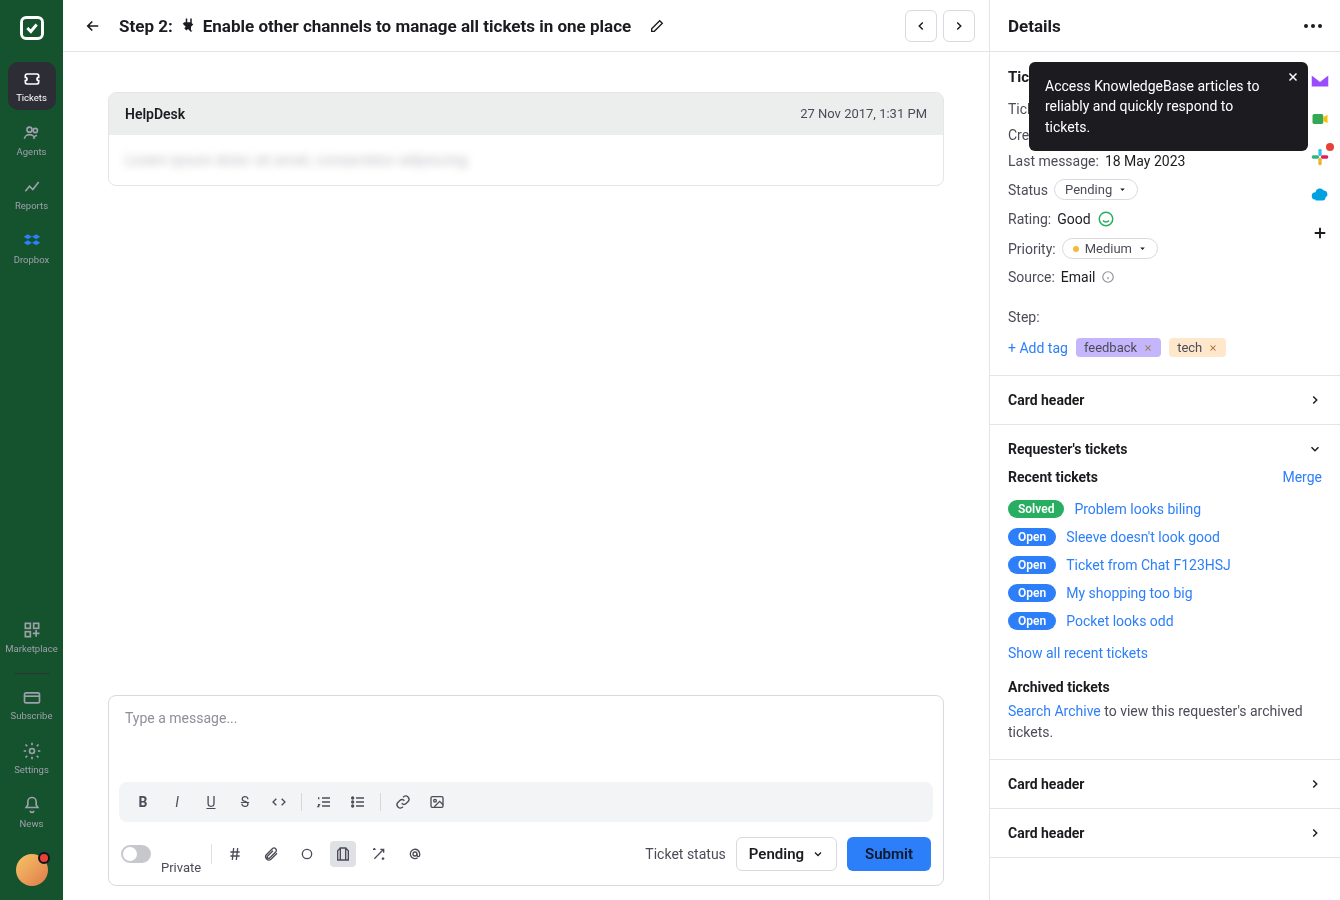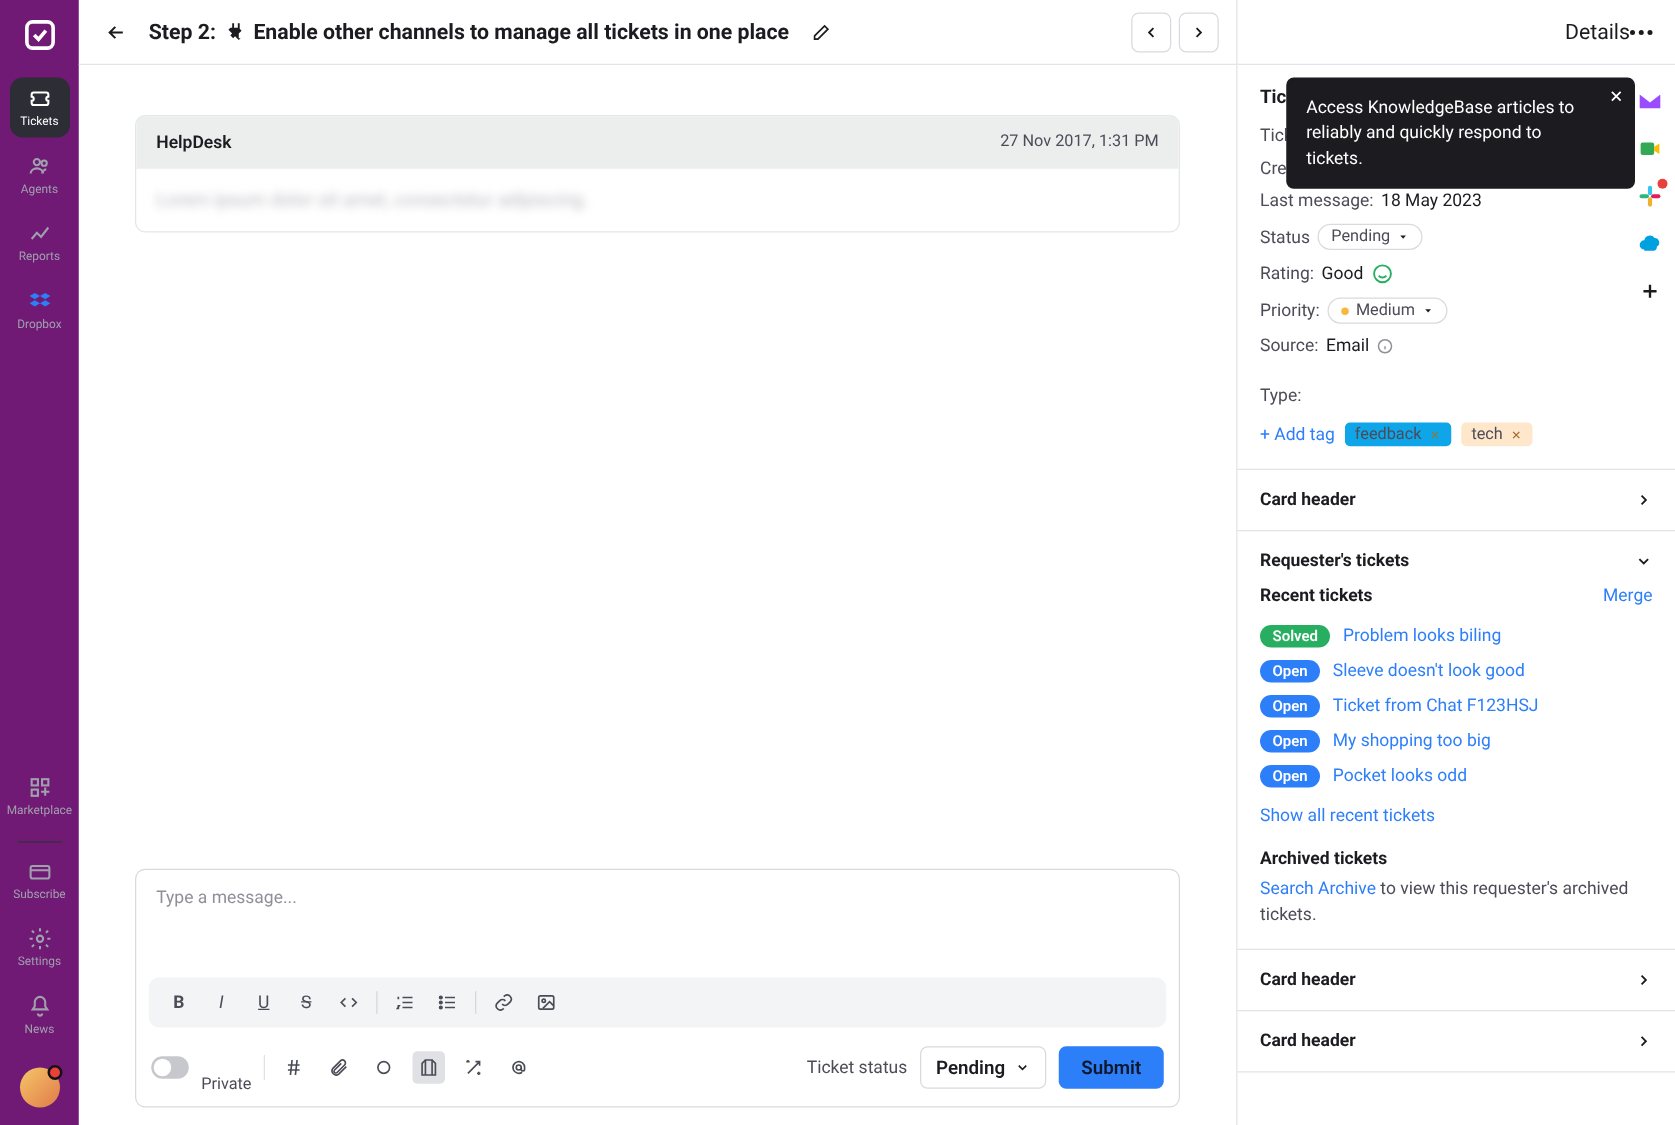--- a/index.html
+++ b/index.html
@@ -1,20 +1,20 @@
 <!DOCTYPE html>
 <html><head>
 <meta charset="utf-8">
 <style>
 * { box-sizing: border-box; margin: 0; padding: 0; }
 body { font-family: -apple-system, BlinkMacSystemFont, "Segoe UI", Roboto, Arial, sans-serif; font-size: 14px; color: #1b1b20; background: #fff; overflow: hidden; }
 .app { display: flex; height: 900px; width: 1340px; }
 
 
-.nav-rail { width: 63px; background: #701a75; color: #a0a0ad; display: flex; flex-direction: column; align-items: center; padding-top: 14px; }
+.nav-rail { width: 63px; background: #14532d; color: #a0a0ad; display: flex; flex-direction: column; align-items: center; padding-top: 14px; }
 .nav-logo { width: 28px; height: 28px; margin-bottom: 20px; color: #fff; }
 .nav-item { width: 48px; height: 48px; border-radius: 10px; display: flex; flex-direction: column; align-items: center; justify-content: center; margin-bottom: 6px; cursor: pointer; font-size: 9.5px; gap: 3px; }
 .nav-item.active { background: #2d2d35; color: #fff; }
 .nav-item svg { width: 20px; height: 20px; }
 .nav-spacer { flex: 1; }
 .nav-divider { width: 36px; height: 1px; background: #323239; margin: 6px 0; }
 .avatar-wrap { position: relative; margin: 12px 0 14px; }
 .avatar { width: 32px; height: 32px; border-radius: 50%; background: linear-gradient(135deg,#f6c667,#e07a4b); }
 .avatar-dot { position: absolute; top: -2px; right: -2px; width: 12px; height: 12px; background: #e8413a; border: 2px solid #131317; border-radius: 50%; }
 
@@ -48,34 +48,34 @@
 .foot-spacer { flex: 1; }
 .status-label { font-size: 14px; color: #4c4c58; }
 .status-select { border: 1px solid #d9d9df; border-radius: 6px; padding: 7px 12px; font-size: 15px; font-weight: 600; display: flex; align-items: center; gap: 8px; cursor: pointer; }
 .submit-btn { background: #2d7ff9; color: #0f172a; font-weight: 600; border-radius: 6px; padding: 8px 18px; cursor: pointer; font-size: 15px; }
 .foot-btn { width: 26px; height: 26px; display: flex; align-items: center; justify-content: center; color: #4c4c58; cursor: pointer; border-radius: 4px; }
 .foot-btn.highlighted { background: #e0e1e5; }
 .foot-divider { width: 1px; height: 20px; background: #e0e0e5; }
 
 
 .details { width: 350px; display: flex; flex-direction: column; position: relative; }
-.details-header { height: 52px; display: flex; align-items: center; padding: 0 18px; border-bottom: 1px solid #e3e3e8; font-size: 17px; font-weight: 400; justify-content: flex-end; }
+.details-header { height: 52px; display: flex; align-items: center; padding: 0 18px; border-bottom: 1px solid #e3e3e8; font-size: 17px; font-weight: 700; justify-content: space-between; gap: 21px; }
 .dots { display: flex; gap: 3px; cursor: pointer; }
 .dots span { width: 4px; height: 4px; background: #1b1b20; border-radius: 50%; }
 .details-body { flex: 1; overflow-y: auto; }
 
 .section-title { font-size: 15px; font-weight: 700; padding: 16px 18px 10px; }
 .info-row { padding: 5px 18px; font-size: 14px; color: #4c4c58; display: flex; align-items: center; gap: 6px; }
 .info-val { color: #1b1b20; }
 .pill { display: inline-flex; align-items: center; gap: 6px; border: 1px solid #d9d9df; border-radius: 14px; padding: 2px 10px; font-size: 13px; cursor: pointer; }
 .pill .dot-ico { width: 6px; height: 6px; border-radius: 50%; background: #f6b93c; }
 .rating-face { color: #27ae60; }
 .tags-row { padding: 8px 18px 18px; display: flex; flex-wrap: wrap; gap: 8px; align-items: center; font-size: 14px; color: #4c4c58; }
 .add-tag { color: #2d7ff9; cursor: pointer; }
-.tag-chip { background: #0ea5e9; border-radius: 4px; padding: 2px 8px; display: inline-flex; align-items: center; gap: 6px; font-size: 13px; }
+.tag-chip { background: #c4b5fd; border-radius: 4px; padding: 2px 8px; display: inline-flex; align-items: center; gap: 6px; font-size: 13px; }
 .tag-chip.tech { background: #ffe7cc; }
 .tag-x { cursor: pointer; }
 
 .card-section { border-top: 1px solid #e3e3e8; padding: 16px 18px; display: flex; justify-content: space-between; align-items: center; font-weight: 700; cursor: pointer; }
 
 .requesters { border-top: 1px solid #e3e3e8; padding: 16px 18px; }
 .req-head { display: flex; justify-content: space-between; align-items: center; font-weight: 700; margin-bottom: 12px; }
 .recent-head { display: flex; justify-content: space-between; align-items: center; font-weight: 700; margin-bottom: 10px; }
 .merge-link { color: #2d7ff9; font-weight: 400; cursor: pointer; }
 .ticket-row { display: flex; align-items: center; gap: 10px; padding: 5px 0; }
@@ -381,21 +381,21 @@
       <div class="info-row">
         <span>Source:</span>
         <span class="info-val">Email</span>
         <svg width="14" height="14" viewBox="0 0 24 24" fill="none" stroke="#8f8f9a" stroke-width="2">
             <circle cx="12" cy="12" r="9"></circle>
             <path d="M12 8h.01M12 12v4"></path>
           </svg>
       </div>
       <div style="height:14px"></div>
       <div class="info-row">
-          <span>Type:</span>
+          <span>Step:</span>
         </div>
       <div class="tags-row">
         <span class="add-tag">+ Add tag</span>
         <span class="tag-chip">
           <span>feedback</span>
           <span class="tag-x">
             <svg width="10" height="10" viewBox="0 0 24 24" fill="none" stroke="#8f7a3a" stroke-width="2.5">
                 <path d="M6 6l12 12M6 18L18 6"></path>
               </svg>
           </span>

